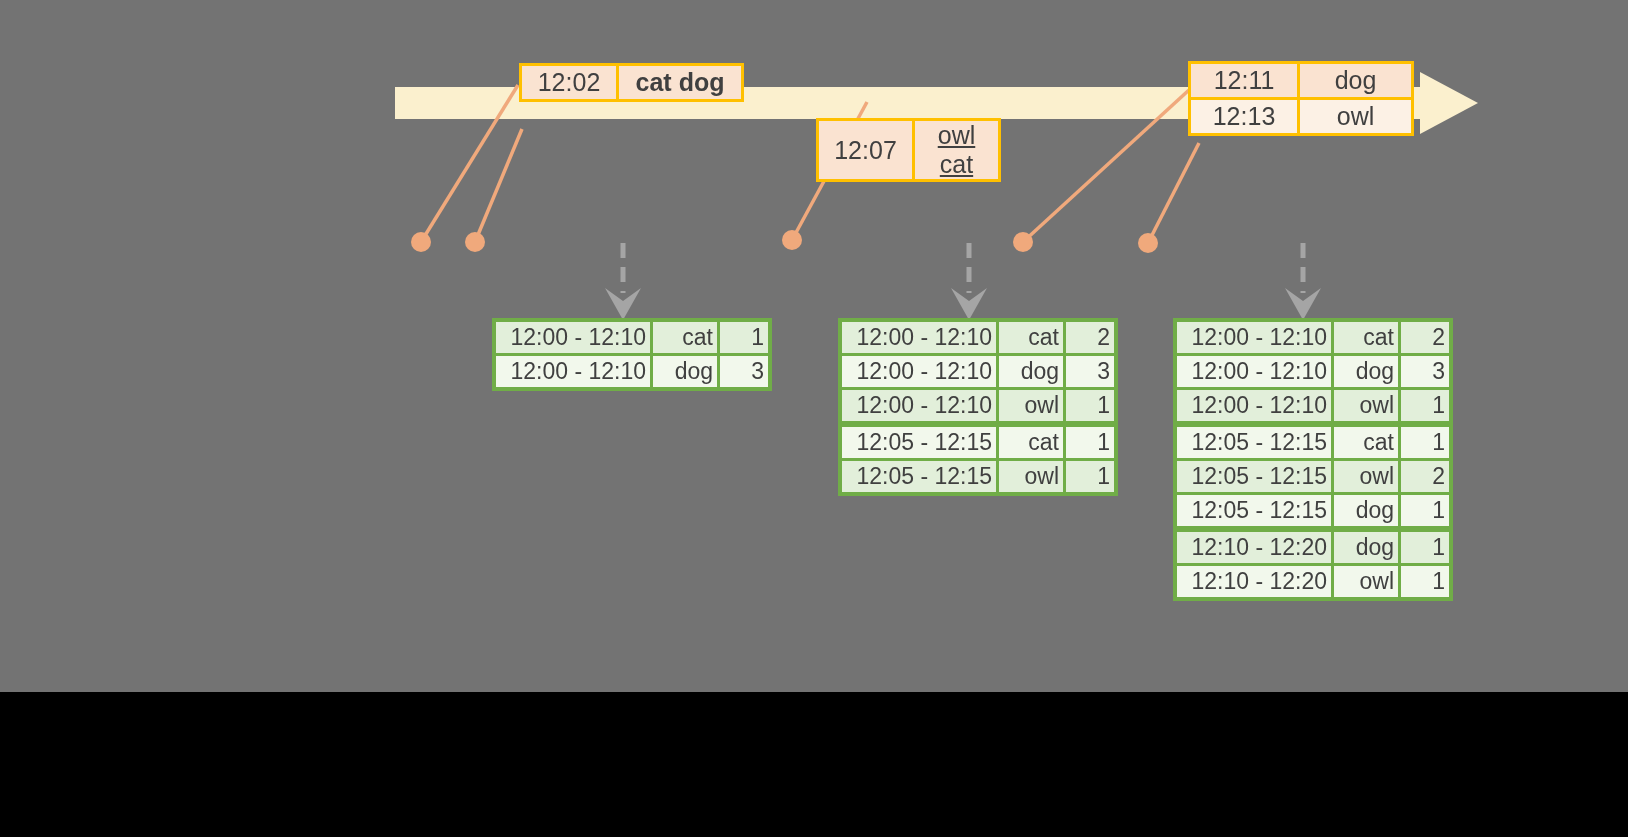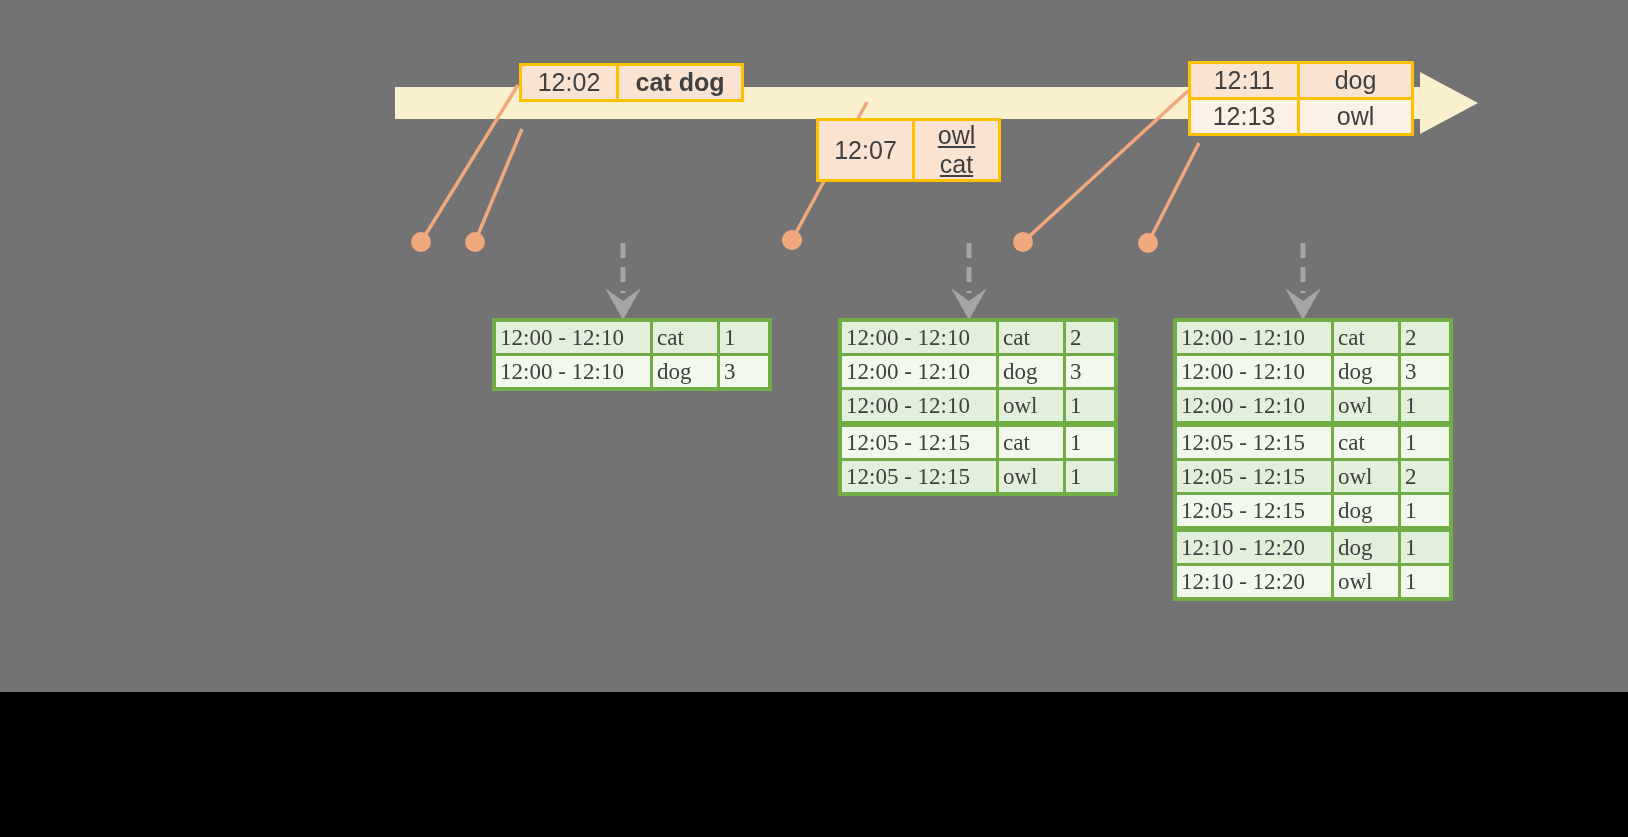--- a/index.html
+++ b/index.html
@@ -22,21 +22,21 @@
   
   table.evt{border:3px solid #FFC000;font-size:25px;}
   table.evt td{border:3px solid #FFC000;text-align:center;height:33px;padding:0 6px;}
   table.evt tr:nth-child(odd) td{background:#FAE3D1;}
   table.evt tr:nth-child(even) td{background:#FCF1E5;}
   .evt1{left:519px;top:63px;} .evt1 td.t{width:82px;} .evt1 td.w{width:110px;font-weight:bold;}
   .evt2{left:816px;top:82px;margin-top:36px;} .evt2 td.t{width:81px;} .evt2 td.w{width:71px;text-decoration:underline;}
   .evt3{left:1188px;top:61px;} .evt3 td.t{width:94px;} .evt3 td.w{width:99px;}
   
   table.res{border:4px solid #70AD47;font-size:23px;}
-  table.res td{border:3px solid #70AD47;text-align:left;height:31px;padding:0 4px;font-family:Liberation Serif, serif;}
+  table.res td{border:3px solid #70AD47;text-align:right;height:31px;padding:0 4px;}
   table.res tr:nth-child(odd) td{background:#E2EFDA;}
   table.res tr:nth-child(even) td{background:#F2F8EC;}
   table.res td.win{width:146px;} table.res td.word{width:56px;} table.res td.cnt{width:40px;}
   table.res tr.grp td{border-top:6px solid #70AD47;}
   .res1{left:492px;top:318px;} .res2{left:838px;top:318px;} .res3{left:1173px;top:318px;}
 </style>
 </head>
 <body>
 
 <div class="canvas">

